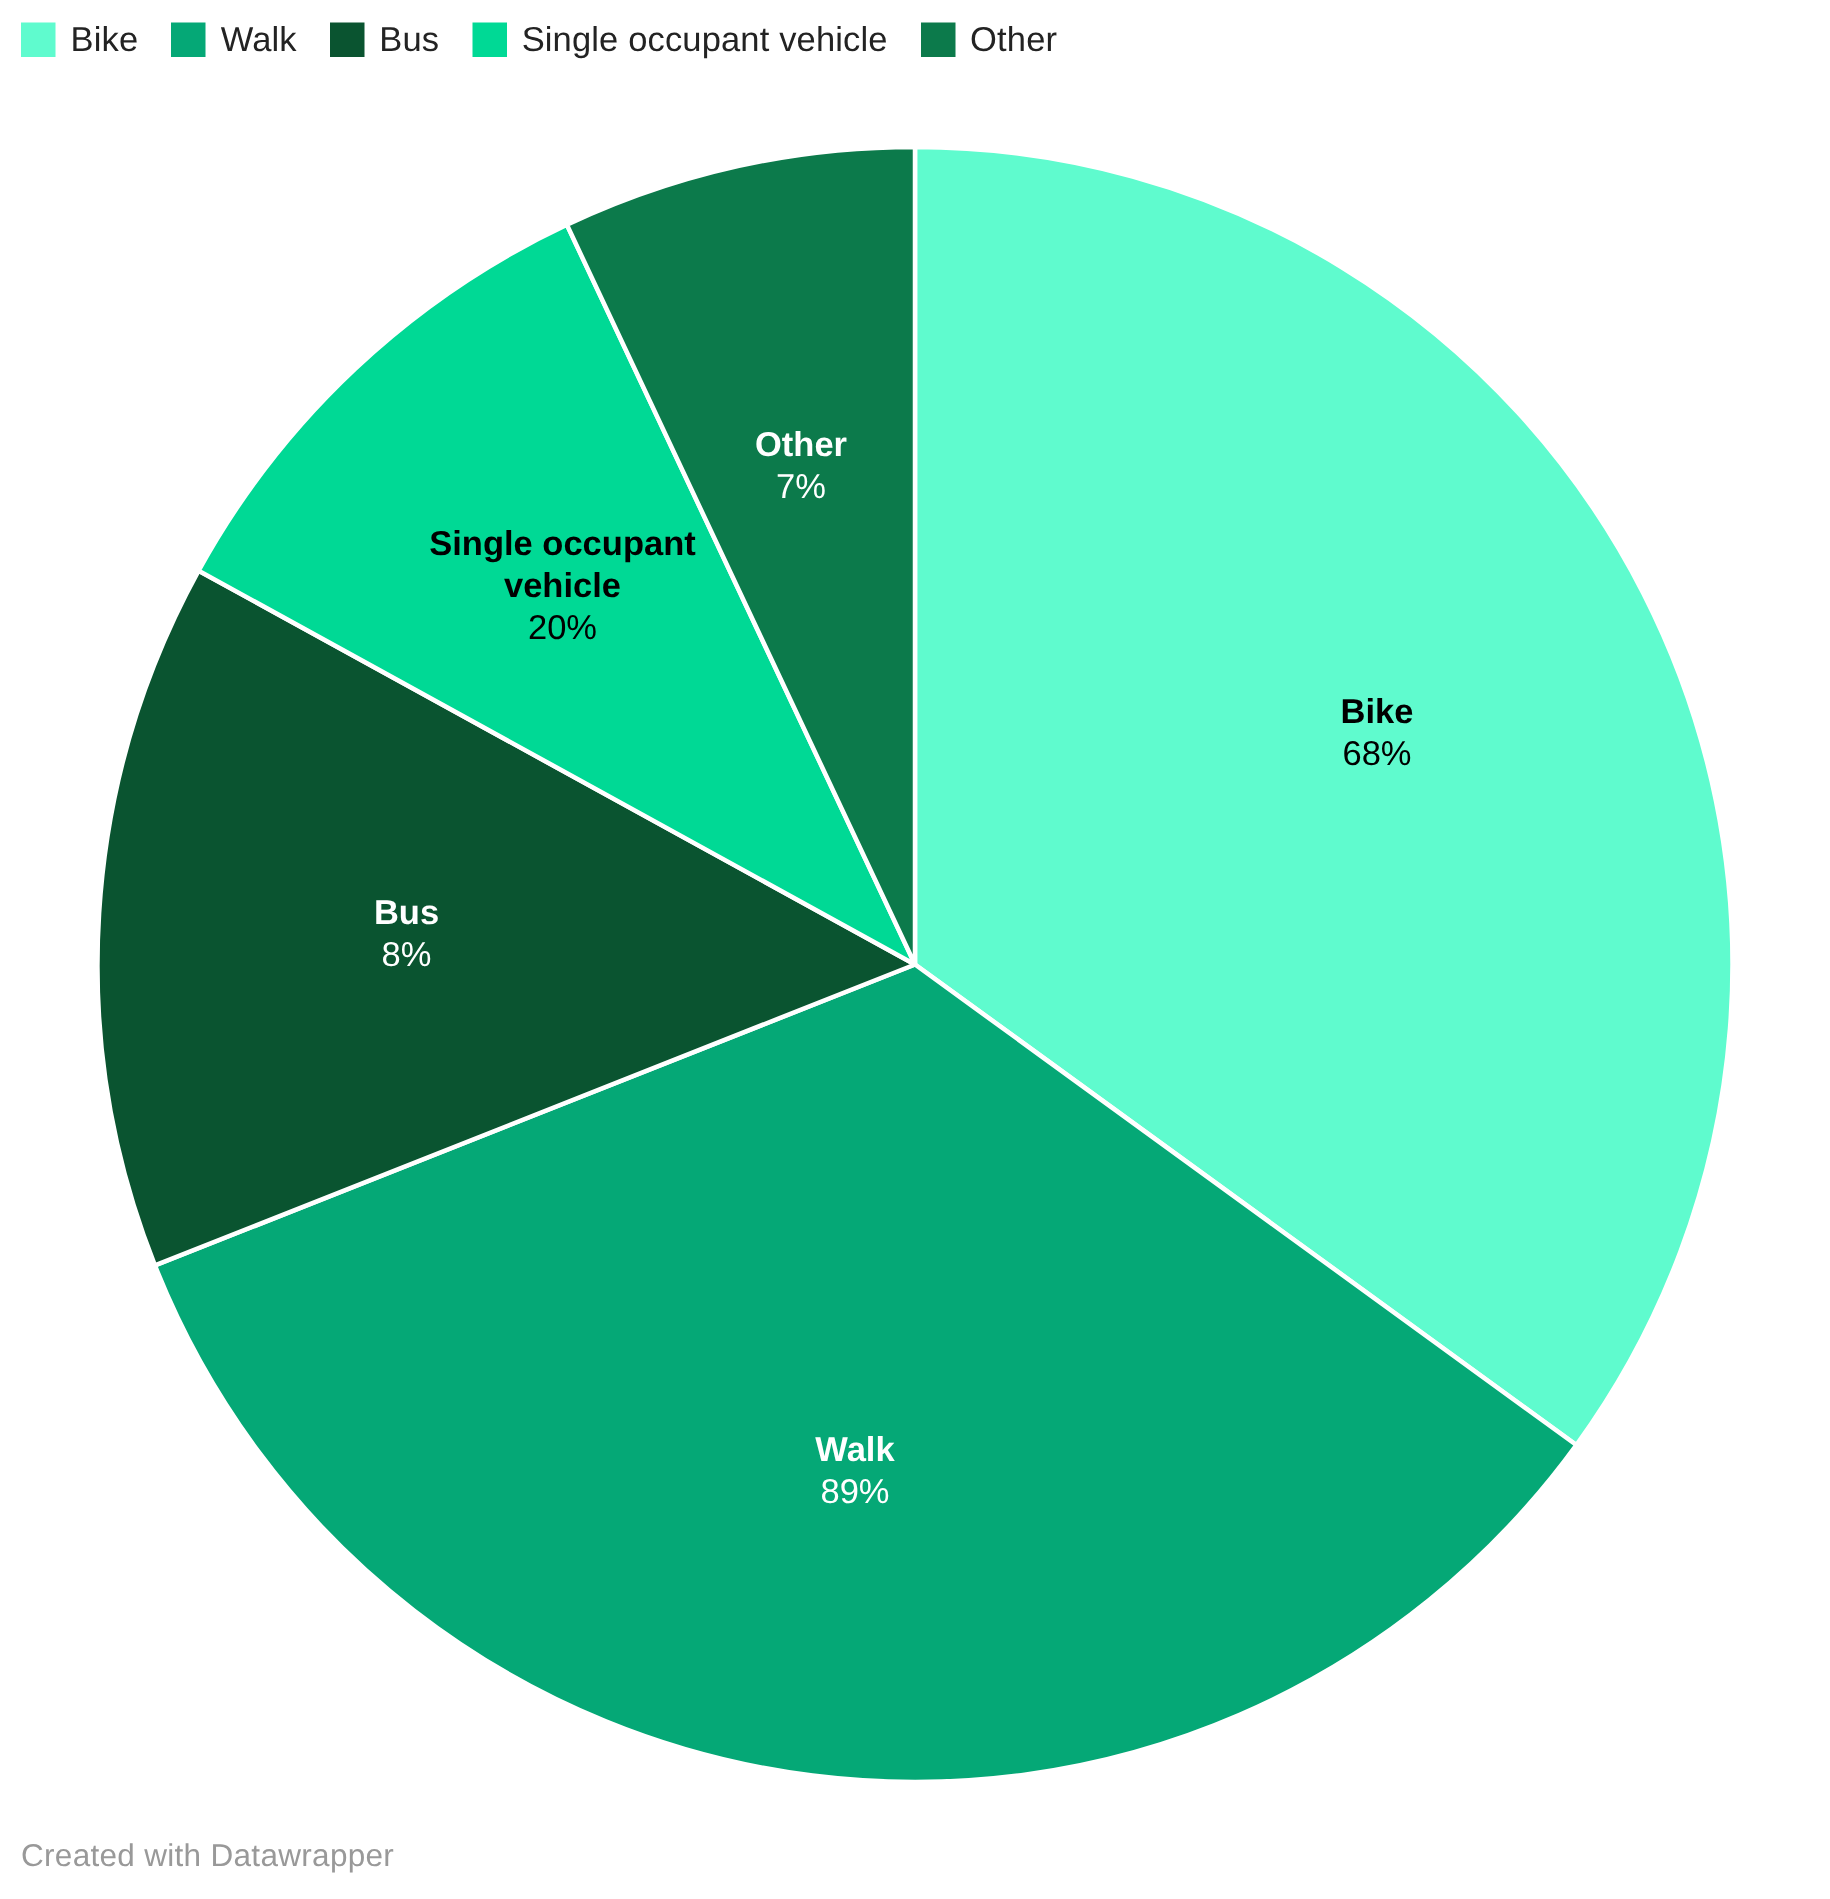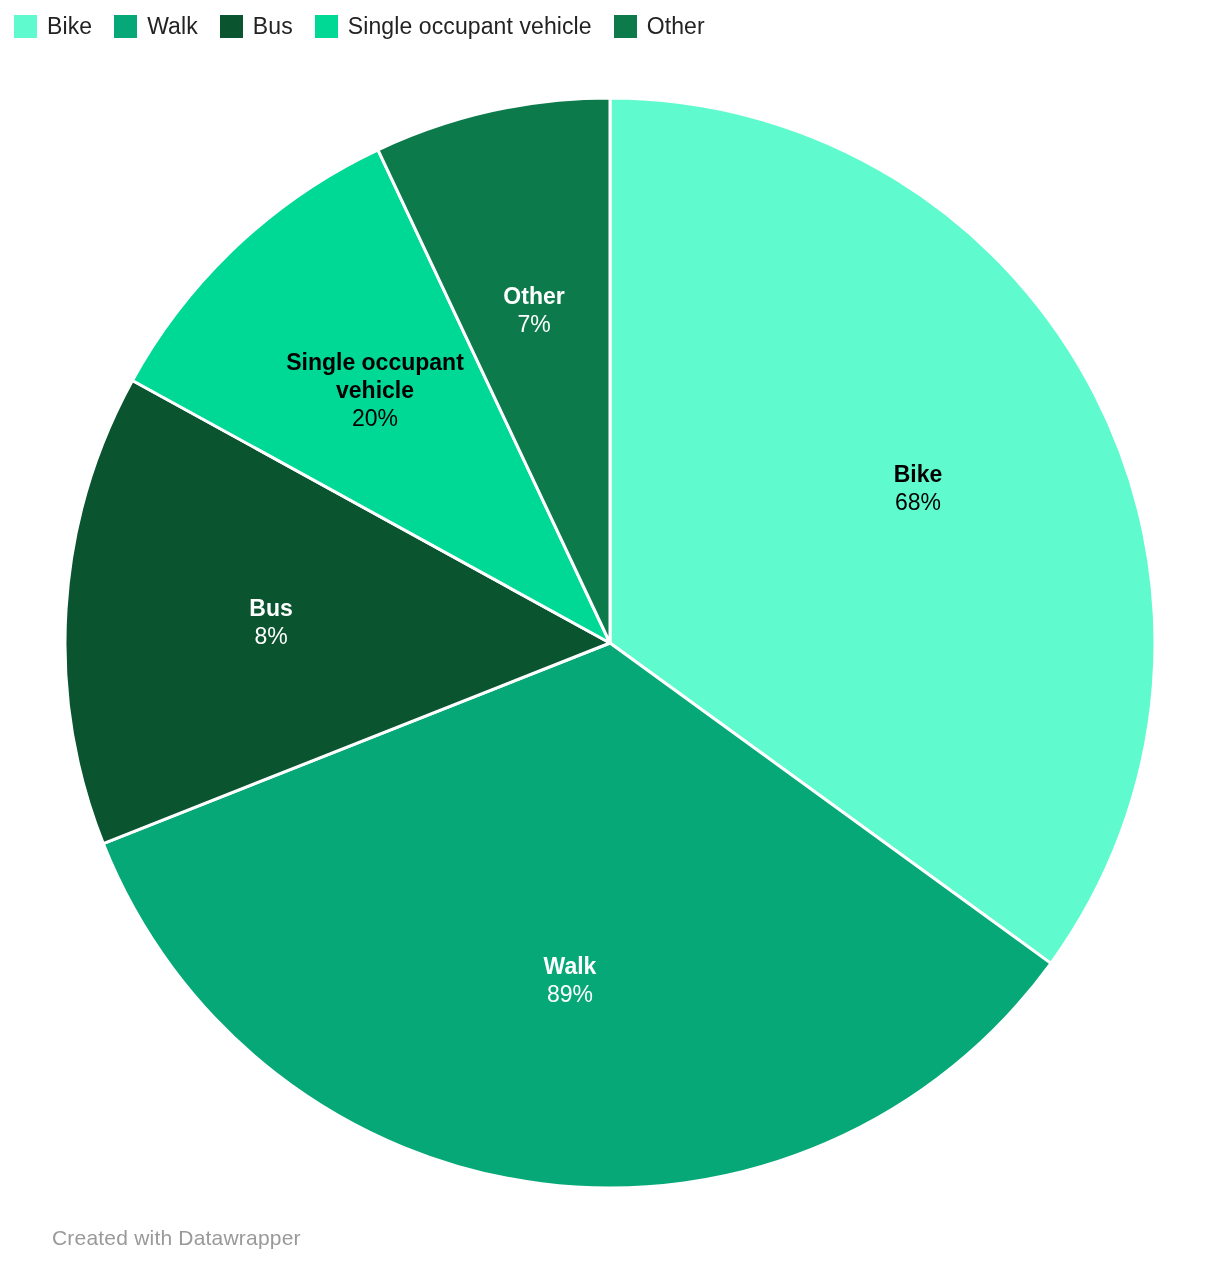--- a/index.html
+++ b/index.html
@@ -90,21 +90,20 @@
   #label-other  { left: 452px; top: 282px; width: 164px; color: #ffffff; }
 
   
   #footer {
     position: absolute;
     left: 14px;
     bottom: 16px;
     font-size: 21px;
     color: #999999;
     letter-spacing: 0.2px;
-    margin-left: 38px;
   }
 </style>
 </head>
 <body>
 
 <div id="legend">
 
   <div class="legend-item">
     <span class="legend-swatch" style="background: rgb(95, 251, 206);"></span>
     <span class="legend-label">Bike</span>

